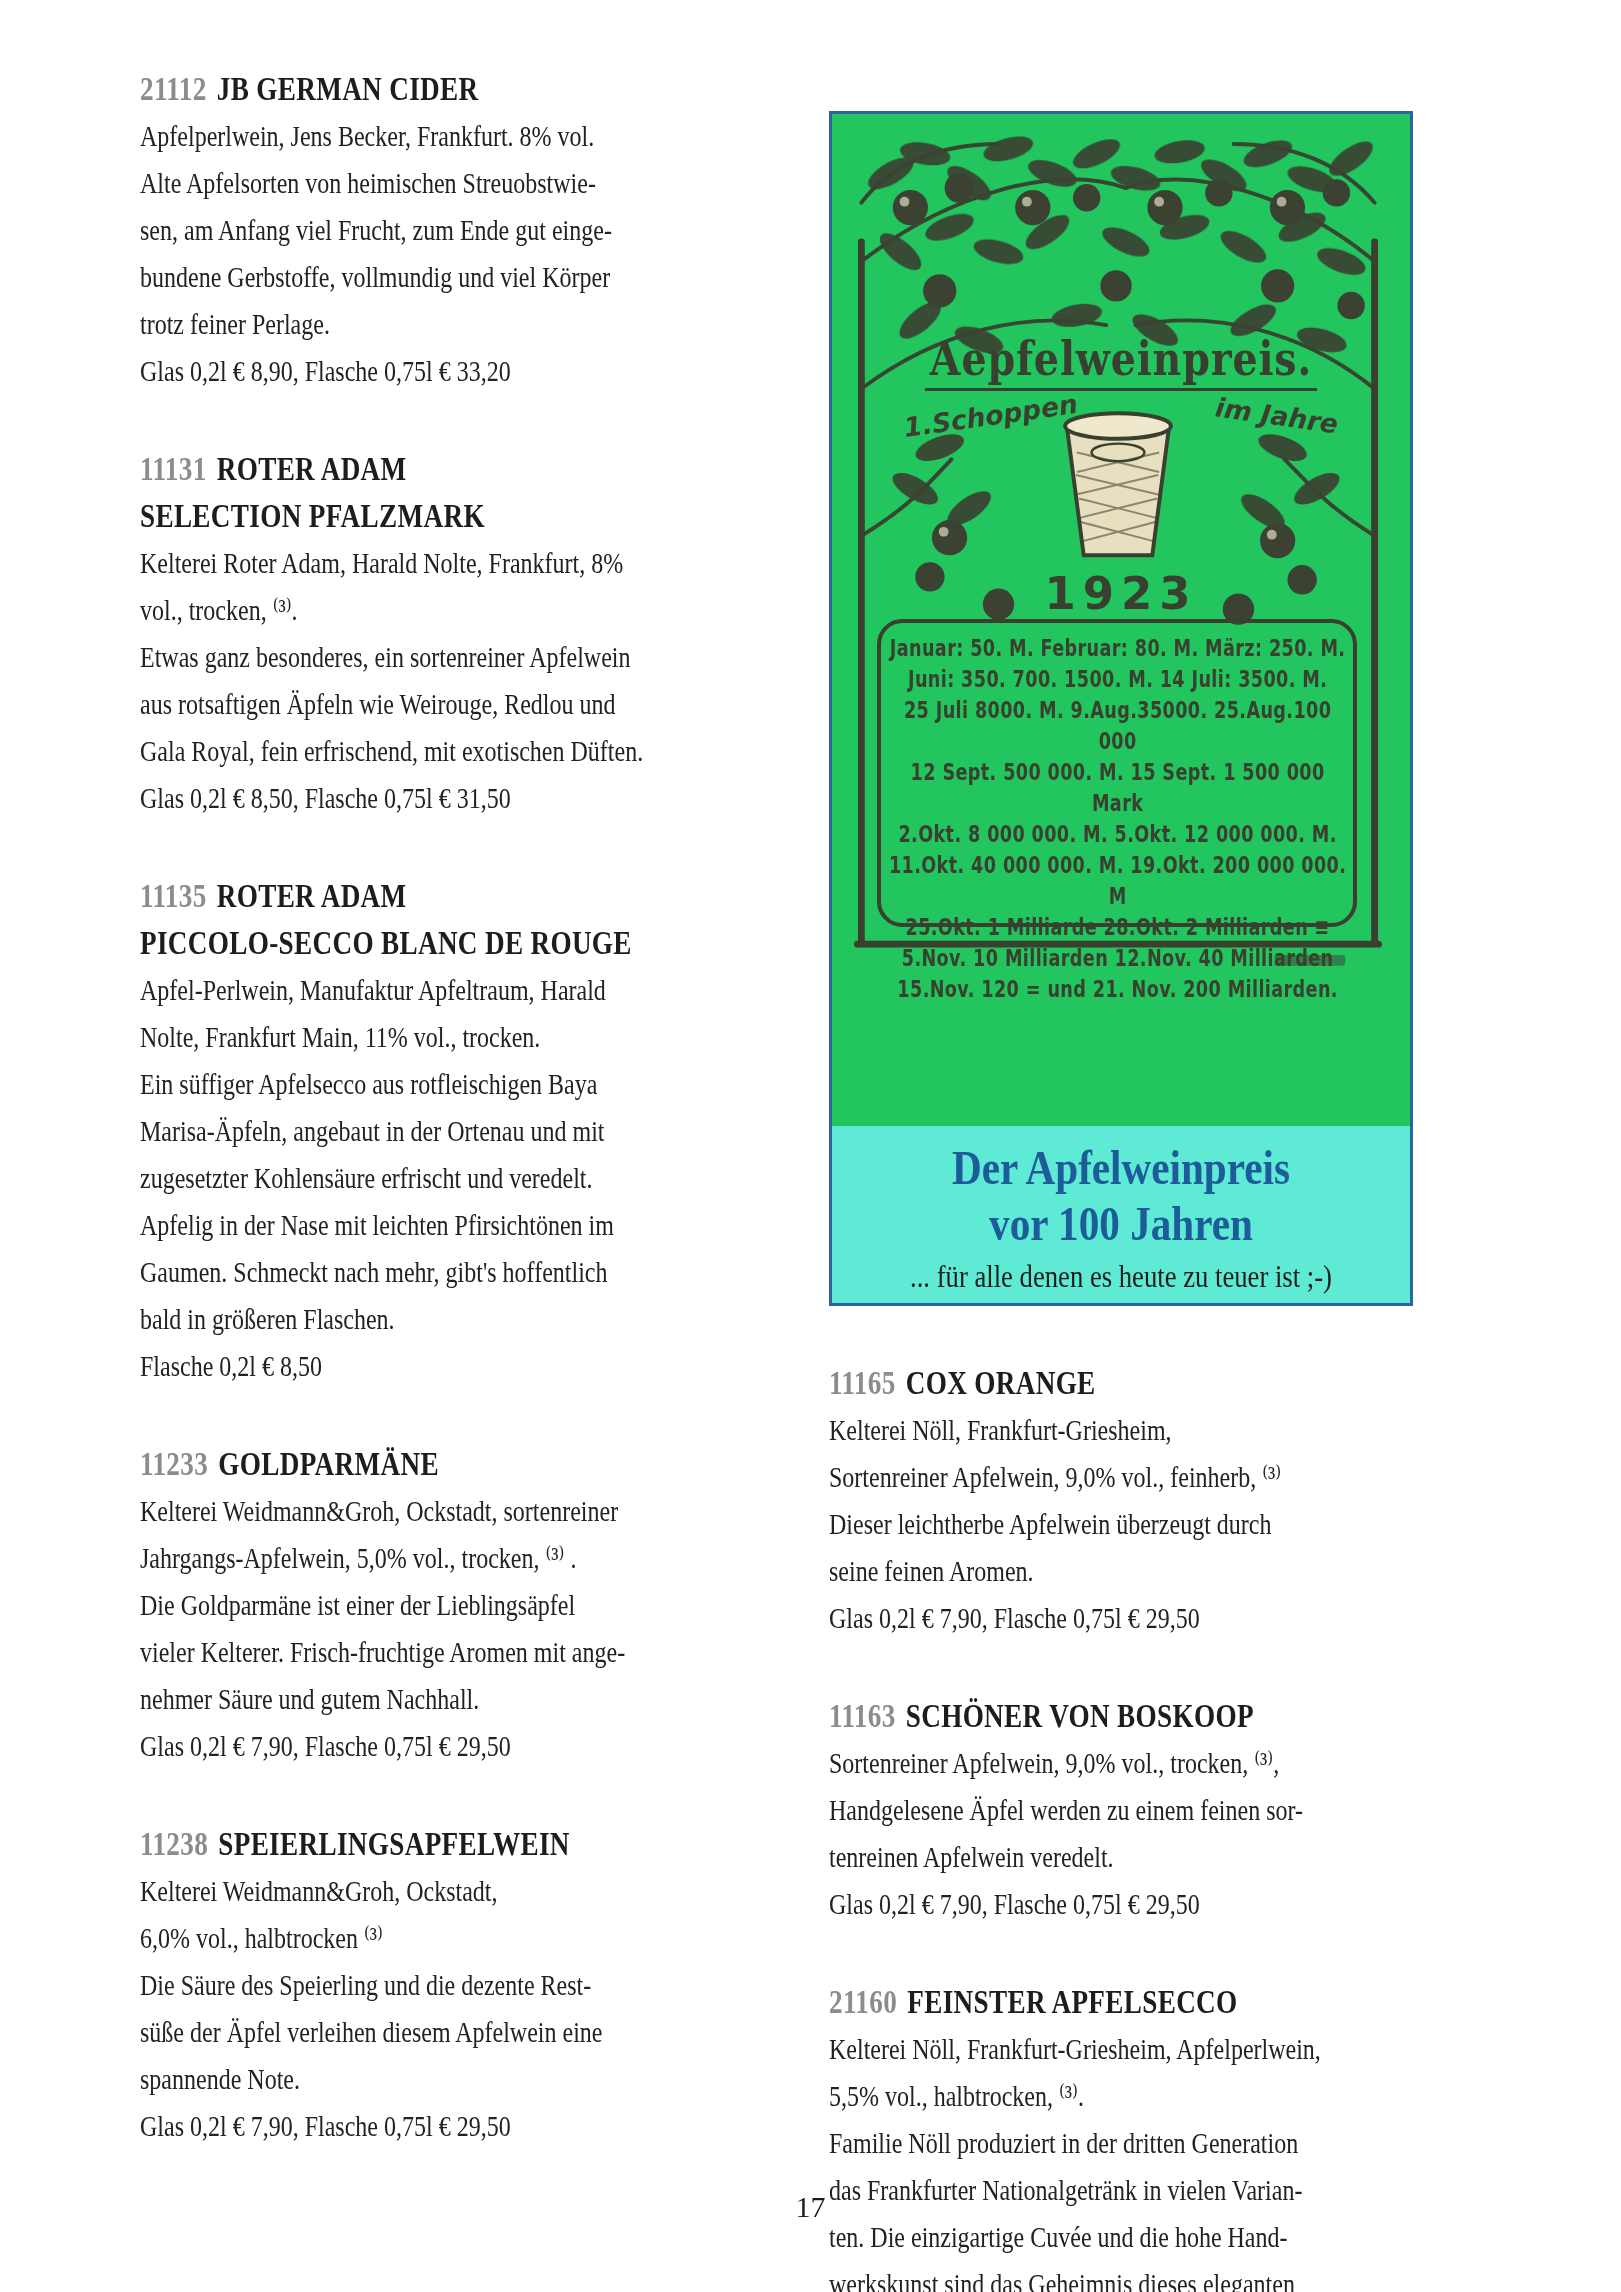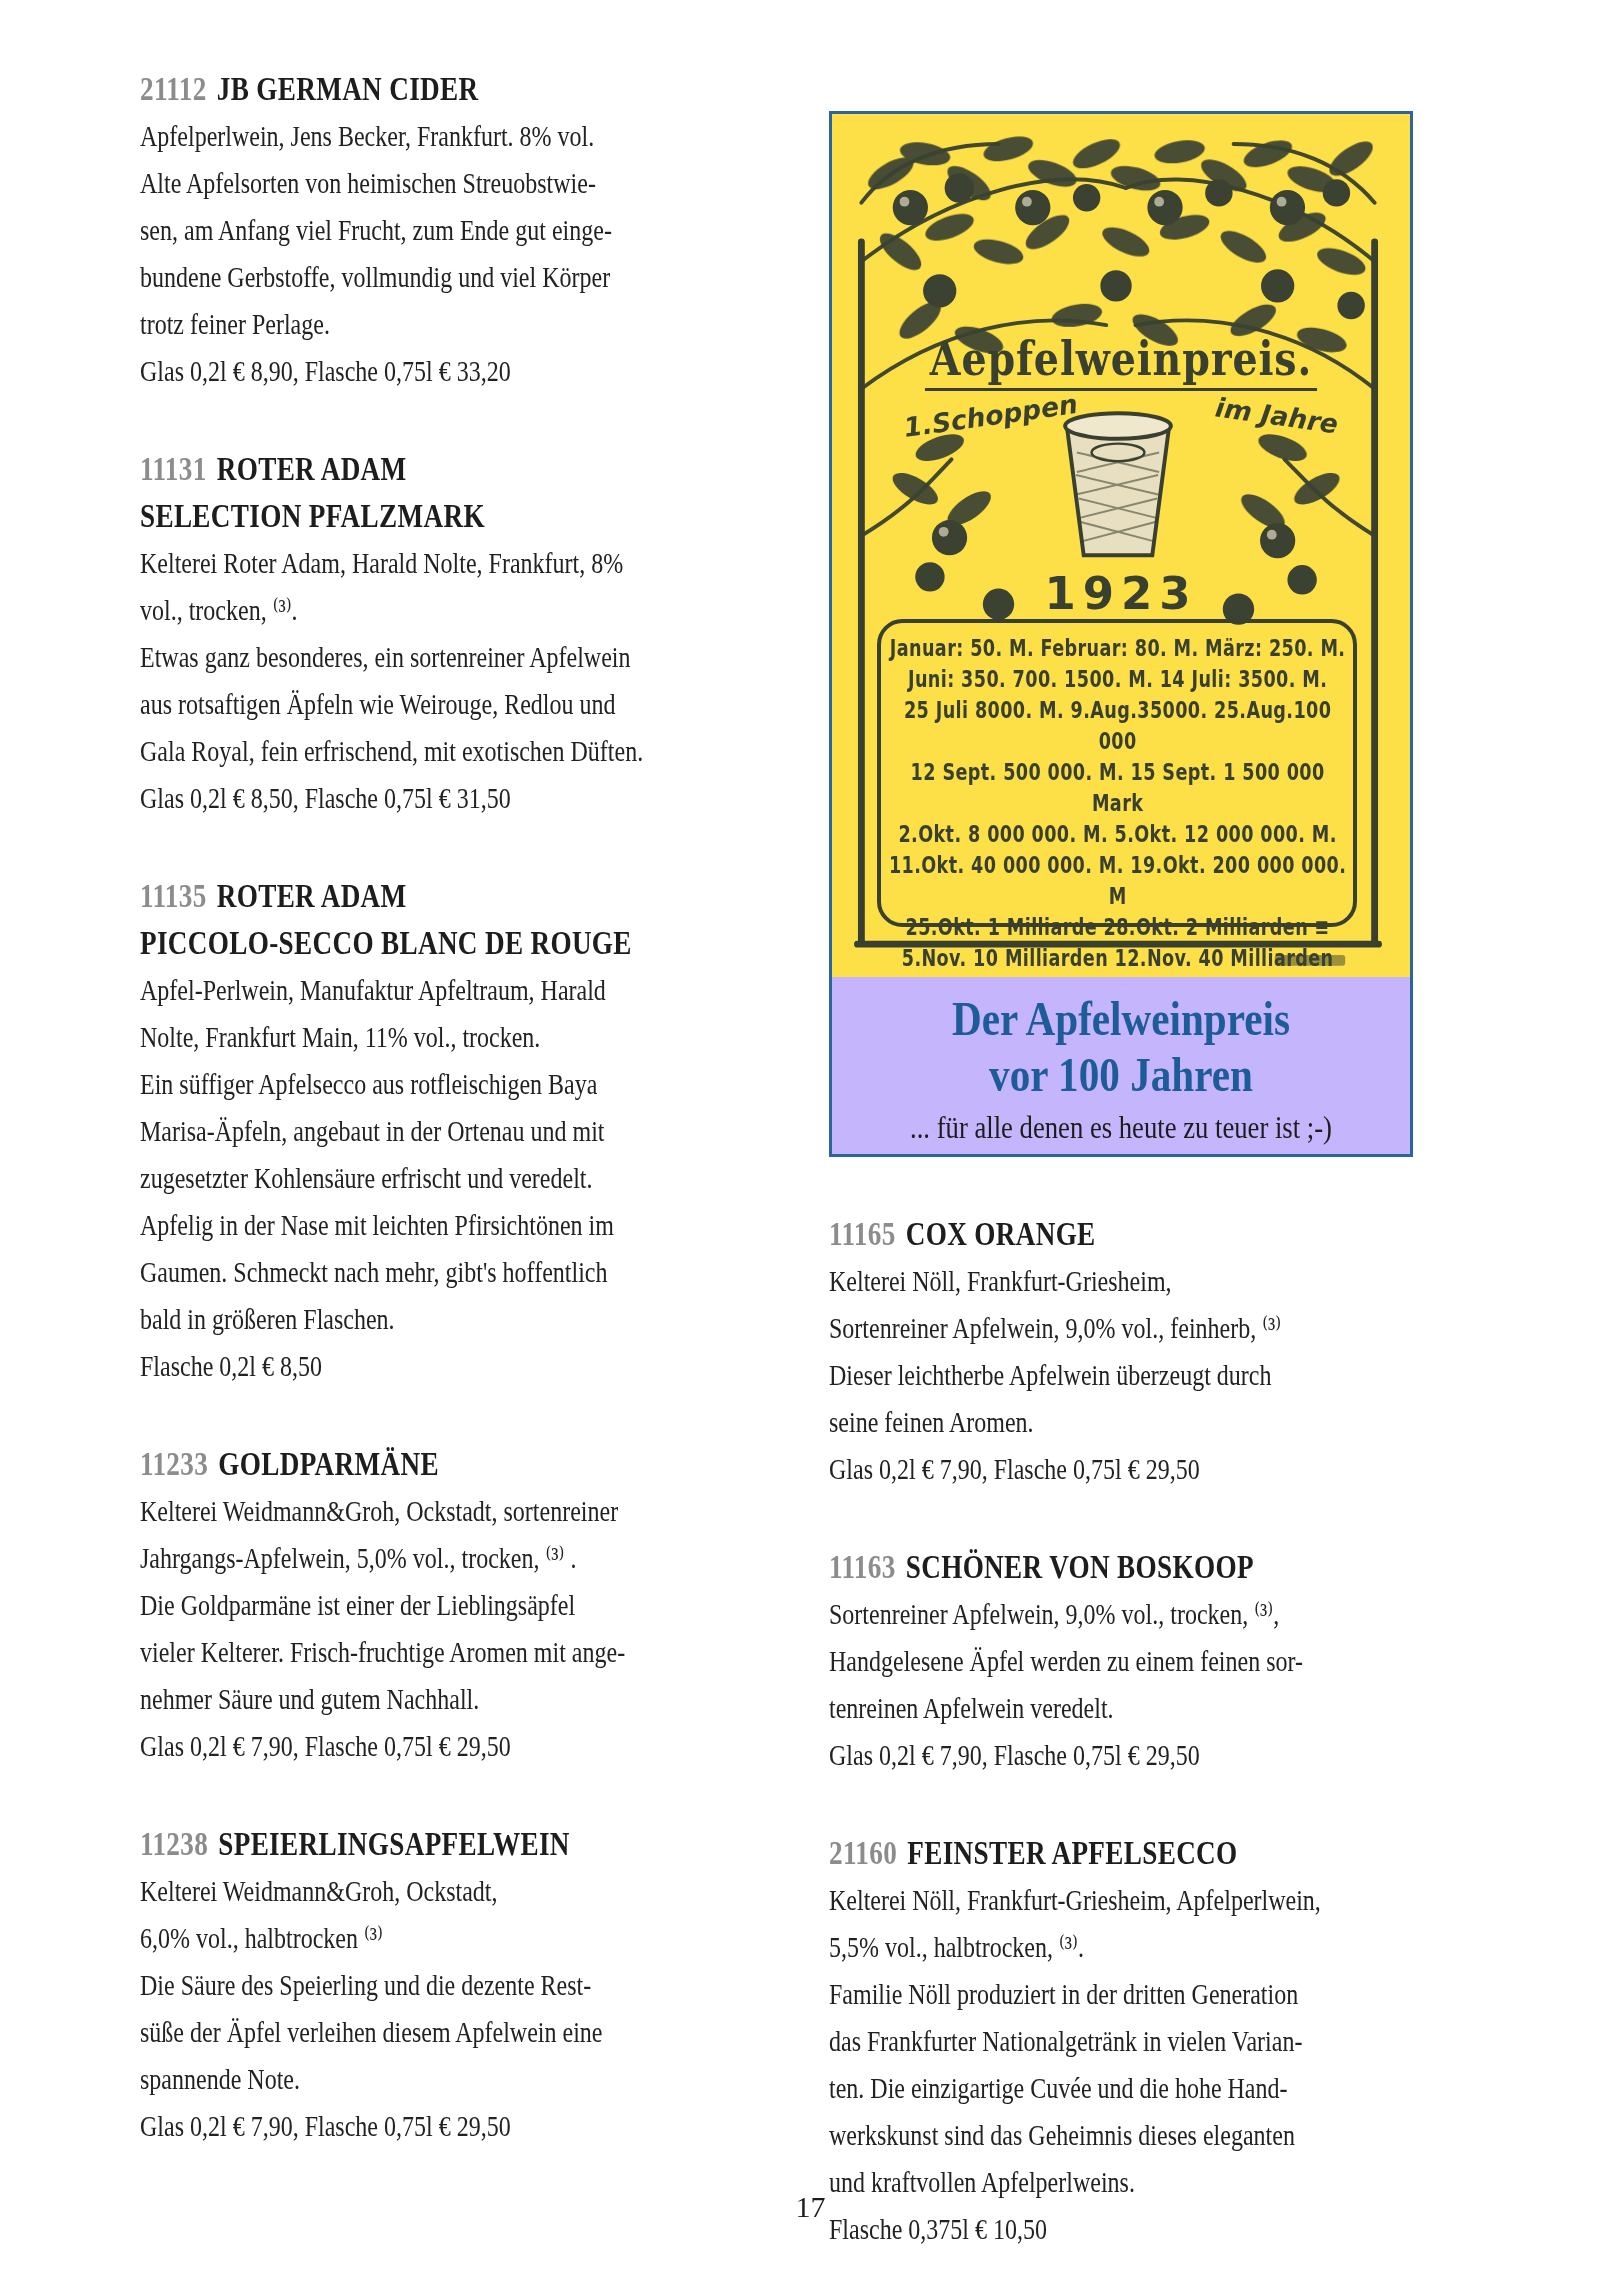--- a/index.html
+++ b/index.html
@@ -23,21 +23,21 @@
     margin:0;font-size:34px;line-height:47px;font-weight:700;
     color:#1d1d1d;letter-spacing:0.4px;
   }
   .entry-heading .num{color:#8c8c8c;margin-right:12.7px;font-weight:700;}
   .entry-heading .title{white-space:pre-line;}
   .lines,.price{
     font-size:30px;line-height:47px;color:#222222;white-space:pre-line;margin:0;
   }
   
   .feature-box{border:3.9px solid #2d649f;background:#ffffff;}
-  .ad{position:relative;height:863px;background:#fde047;overflow:hidden;}
+  .ad{position:relative;height:1012px;background:#22c55e;overflow:hidden;}
   .ad-art{position:absolute;left:0;top:0;}
   .ad-title{
     position:absolute;left:0;top:218px;width:100%;text-align:center;
     font-family:"DejaVu Serif","Liberation Serif",serif;font-weight:700;
     font-size:46px;color:#39402f;letter-spacing:1px;
     transform:scaleX(0.86);transform-origin:50% 0;
   }
   .ad-title .inner{border-bottom:3.9px solid #39402f;padding:0 5.9px 2px 5.9px;}
   .ad-label{
     position:absolute;font-family:"DejaVu Sans","Liberation Sans",sans-serif;
@@ -54,21 +54,21 @@
     position:absolute;left:45px;top:505px;width:472px;height:300px;
     border:4.9px solid #39402f;border-radius:25.5px;
   }
   .ad-panel-lines{
     width:627px;transform:scaleX(0.75);transform-origin:0 0;
     padding:9.8px 0 0 2px;text-align:center;
     font-family:"DejaVu Sans","Liberation Sans",sans-serif;font-weight:700;
     font-size:23.5px;line-height:31px;color:#39402f;letter-spacing:0.5px;
     white-space:pre-line;
   }
-  .caption{height:177px;box-sizing:border-box;padding-top:13.7px;text-align:center;background:#c4b5fd;}
+  .caption{height:177px;box-sizing:border-box;padding-top:13.7px;text-align:center;background:#5eead4;}
   .caption-title{
     font-weight:700;font-size:49px;line-height:56px;color:#1e5c99;
     white-space:pre-line;transform:scaleX(0.84);transform-origin:50% 0;
   }
   .caption-sub{
     margin-top:7.8px;font-size:31px;color:#1c1c1c;
     transform:scaleX(0.86);transform-origin:50% 0;
   }
   
   .page-number{

